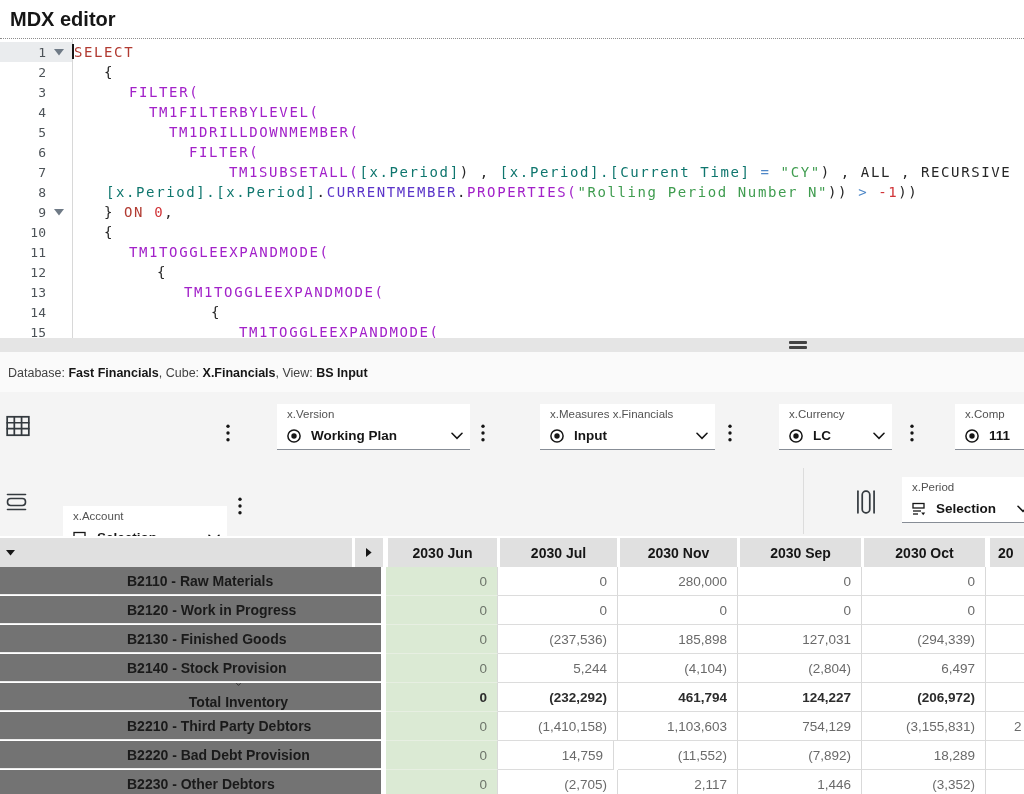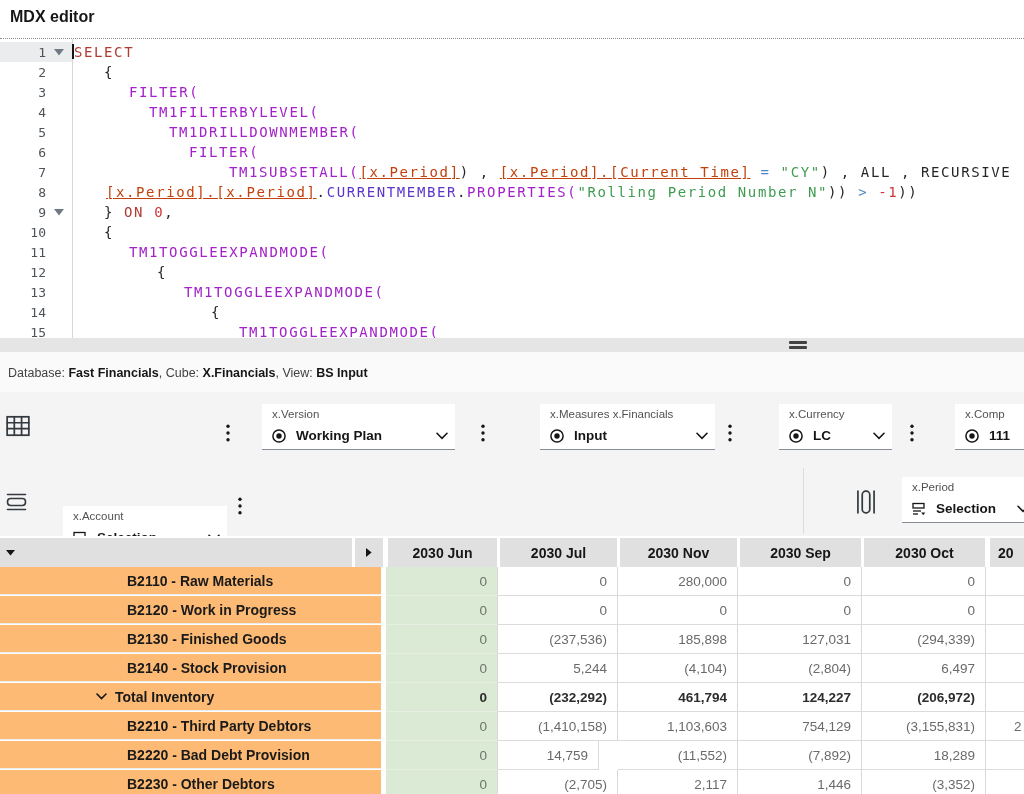--- a/index.html
+++ b/index.html
@@ -1,34 +1,34 @@
 <!DOCTYPE html>
 <html><head>
 <meta charset="utf-8">
 <style>
   html,body{margin:0;padding:0;background:#fff;}
   #root{position:relative;width:1024px;height:794px;overflow:hidden;background:#fff;
         font-family:"Liberation Sans",sans-serif;}
 
   
   #editor{position:absolute;left:0;top:0;width:1024px;height:337px;background:#fff;}
-  .ed-title{position:absolute;left:10px;top:8px;font-size:16px;font-weight:700;color:#161616;}
+  .ed-title{position:absolute;left:10px;top:8px;font-size:20px;font-weight:700;color:#161616;}
   #codeArea{position:absolute;left:0;top:38px;width:1024px;height:299px;overflow:hidden;
             border-top:1px dotted #8d8d8d;border-bottom:1px dotted #8d8d8d;
             font-family:"DejaVu Sans Mono",monospace;font-size:14px;letter-spacing:1.6px;}
   #gutterLine{position:absolute;left:72px;top:0;bottom:0;width:1px;background:#d8d8d8;}
   .cl{position:absolute;left:0;height:20px;width:1200px;display:flex;align-items:center;}
   .g{flex:0 0 72px;display:flex;align-items:center;height:100%;}
   .g.cur{background:#eaecee;}
   .num{flex:0 0 46px;text-align:right;font-size:13px;color:#4d5358;letter-spacing:0;}
   .fold{flex:1;display:flex;justify-content:center;align-items:center;}
   .c{white-space:pre;color:#262626;padding-left:6px;}
   .caret{display:inline-block;width:2px;height:15px;background:#161616;vertical-align:-2px;}
   .tk-kw{color:#b13a31;} .tk-num{color:#d13438;} .tk-fn{color:#a221c9;}
-  .tk-fn2{color:#5b34c9;} .tk-mem{color:#c2410c;text-decoration:underline;} .tk-op{color:#4e87c7;}
+  .tk-fn2{color:#5b34c9;} .tk-mem{color:#0f766e;} .tk-op{color:#4e87c7;}
   .tk-str{color:#3f9c4f;} .tk-pl{color:#262626;}
 
   
   #splitter{position:absolute;left:0;top:338px;width:1024px;height:14px;background:#e5e5e5;}
   #splitter .handle{position:absolute;left:789px;top:3px;width:18px;height:8px;}
   #splitter .bar{position:absolute;left:0;width:18px;height:2.5px;background:#424242;border-radius:1px;}
 
   
   #infobar{position:absolute;left:0;top:352px;width:1024px;height:40px;background:#fafafa;}
   #infotext{position:absolute;left:8px;top:14px;font-size:12.5px;color:#424242;}
@@ -47,25 +47,25 @@
   #ovDivider{position:absolute;left:803px;top:2px;bottom:2px;width:1px;background:#dcdcdc;}
 
   
   #grid{position:absolute;left:0;top:536px;width:1024px;height:258px;background:#fff;}
   .hcell{position:absolute;top:2px;height:29px;background:#e0e0e0;display:flex;align-items:center;
          justify-content:center;font-size:14px;font-weight:700;color:#161616;box-sizing:border-box;}
   .hcell.corner{justify-content:flex-start;padding-left:6px;}
   .hcell.arrow{justify-content:center;}
   .hcell.nov{justify-content:flex-start;padding-left:8px;}
   .grow{position:absolute;left:0;width:1024px;height:29px;}
-  .lcell{position:absolute;left:0;top:0;width:381px;height:28px;background:#fdba74;
+  .lcell{position:absolute;left:0;top:0;width:381px;height:28px;background:#737373;
          border-bottom:1px solid #ececec;display:flex;align-items:center;
          font-size:14px;font-weight:700;color:#1a1a1a;box-sizing:border-box;}
   .lcell.leaf{padding-left:127px;}
-  .lcell.parent{padding-left:96px;gap:8px;}
+  .lcell.parent{padding-left:96px;gap:8px;flex-direction:column;}
   .dcell{position:absolute;top:0;height:29px;box-sizing:border-box;background:#fff;
          border-bottom:1px solid #dcdcdc;border-right:1px solid #d9d9d9;
          display:flex;align-items:center;justify-content:flex-end;padding-right:10px;
          font-size:13.5px;color:#6a6a6a;}
   .dcell.col0{background:#dbead4;border-bottom:1px solid #e7efe2;color:#6d746a;}
   .dcell.nov{border-right:none;justify-content:flex-start;padding-left:28px;padding-right:0;}
   .grow.total .dcell{font-weight:700;color:#2c2c2c;}
 </style>
 </head>
 <body>
@@ -213,21 +213,21 @@
           <line x1="15.3" y1="2.5" x2="15.3" y2="19.5" stroke="#343a3f" stroke-width="1.6" fill="none" stroke-linecap="round"></line>
         </svg>
       </div>
       <div class="kebab" style="left: 220px; top: 30px;">
         <svg width="4" height="18" viewBox="0 0 4 18">
           <circle cx="2" cy="2.2" r="1.7" fill="#161616"></circle>
           <circle cx="2" cy="9" r="1.7" fill="#161616"></circle>
           <circle cx="2" cy="15.8" r="1.7" fill="#161616"></circle>
         </svg>
       </div>
-      <div class="dimcard" style="left: 262px; width: 193px; top: 12px;">
+      <div class="dimcard" style="left: 277px; width: 193px; top: 12px;">
         <div class="dc-label">x.Version</div>
         <div class="dc-ctl">
           <svg width="16" height="16" viewBox="0 0 16 16">
             <circle cx="8" cy="8" r="6.1" stroke="#161616" stroke-width="1.5" fill="none"></circle>
             <circle cx="8" cy="8" r="2.7" fill="#161616"></circle>
           </svg>
           <span class="dc-val">Working Plan</span>
           <svg width="12" height="8" viewBox="0 0 12 8">
             <path d="M1 1.3 L6 6.3 L11 1.3" stroke="#161616" stroke-width="1.6" fill="none" stroke-linecap="round"></path>
           </svg>
@@ -430,21 +430,21 @@
         <div class="dcell" style="left: 618px; width: 120px;">1,103,603</div>
         <div class="dcell" style="left: 738px; width: 124px;">754,129</div>
         <div class="dcell" style="left: 862px; width: 124px;">(3,155,831)</div>
         <div class="dcell nov" style="left: 986px; width: 38px;">2</div>
       </div>
       <div class="grow" style="top: 205px;">
         <div class="lcell leaf">
           <span>B2220 - Bad Debt Provision</span>
         </div>
         <div class="dcell col0" style="left: 386px; width: 112px;">0</div>
-        <div class="dcell" style="left: 498px; width: 101px; padding-left: 28px;">14,759</div>
+        <div class="dcell" style="left: 498px; width: 116px; padding-left: 28px;">14,759</div>
         <div class="dcell" style="left: 618px; width: 120px;">(11,552)</div>
         <div class="dcell" style="left: 738px; width: 124px;">(7,892)</div>
         <div class="dcell" style="left: 862px; width: 124px;">18,289</div>
         <div class="dcell nov" style="left: 986px; width: 38px;"></div>
       </div>
       <div class="grow" style="top: 234px;">
         <div class="lcell leaf">
           <span>B2230 - Other Debtors</span>
         </div>
         <div class="dcell col0" style="left: 386px; width: 112px;">0</div>

